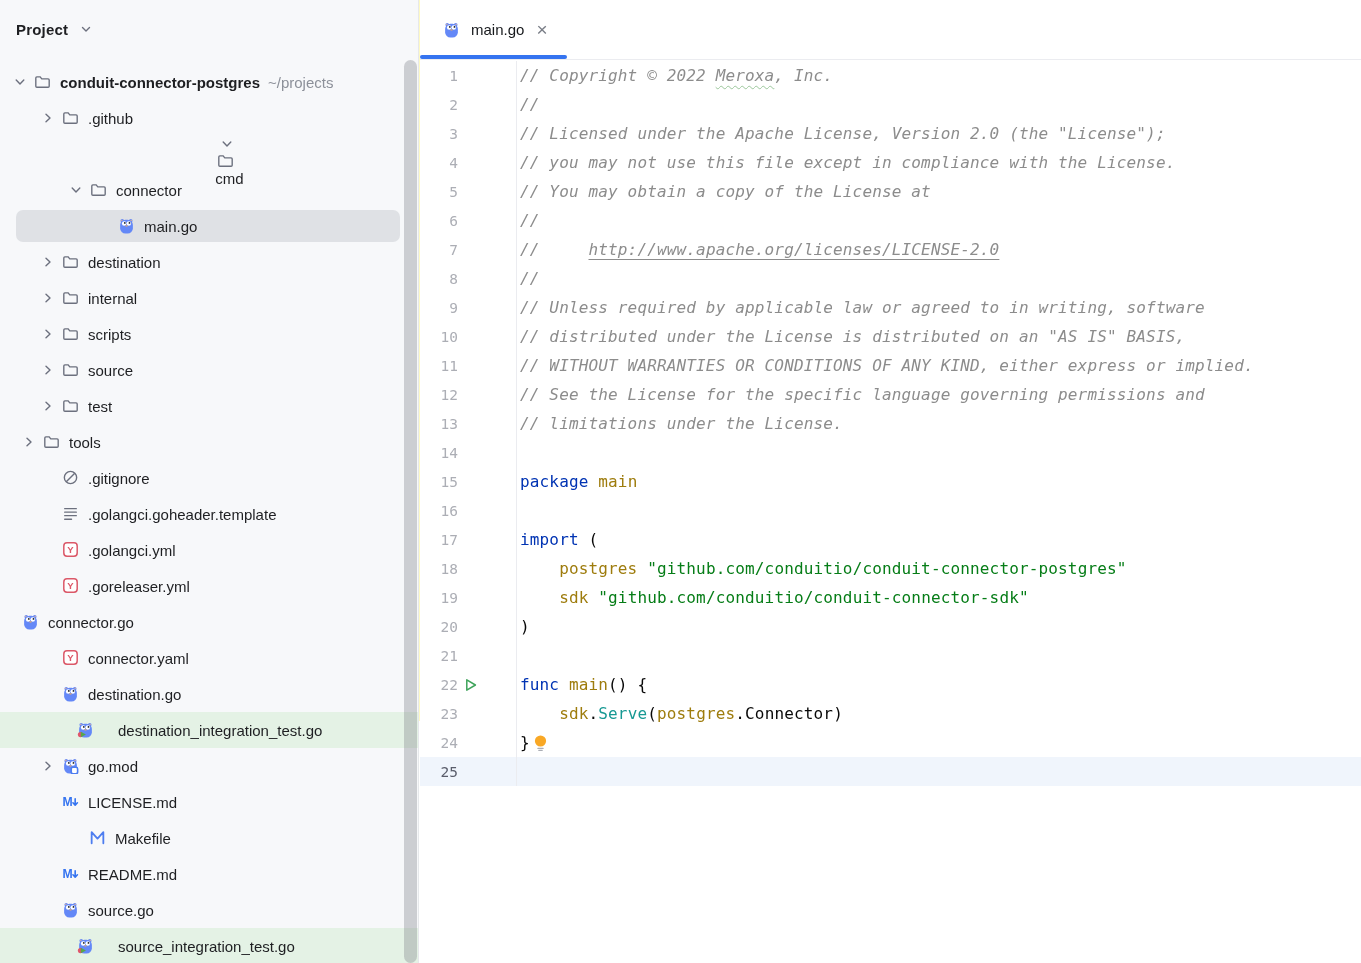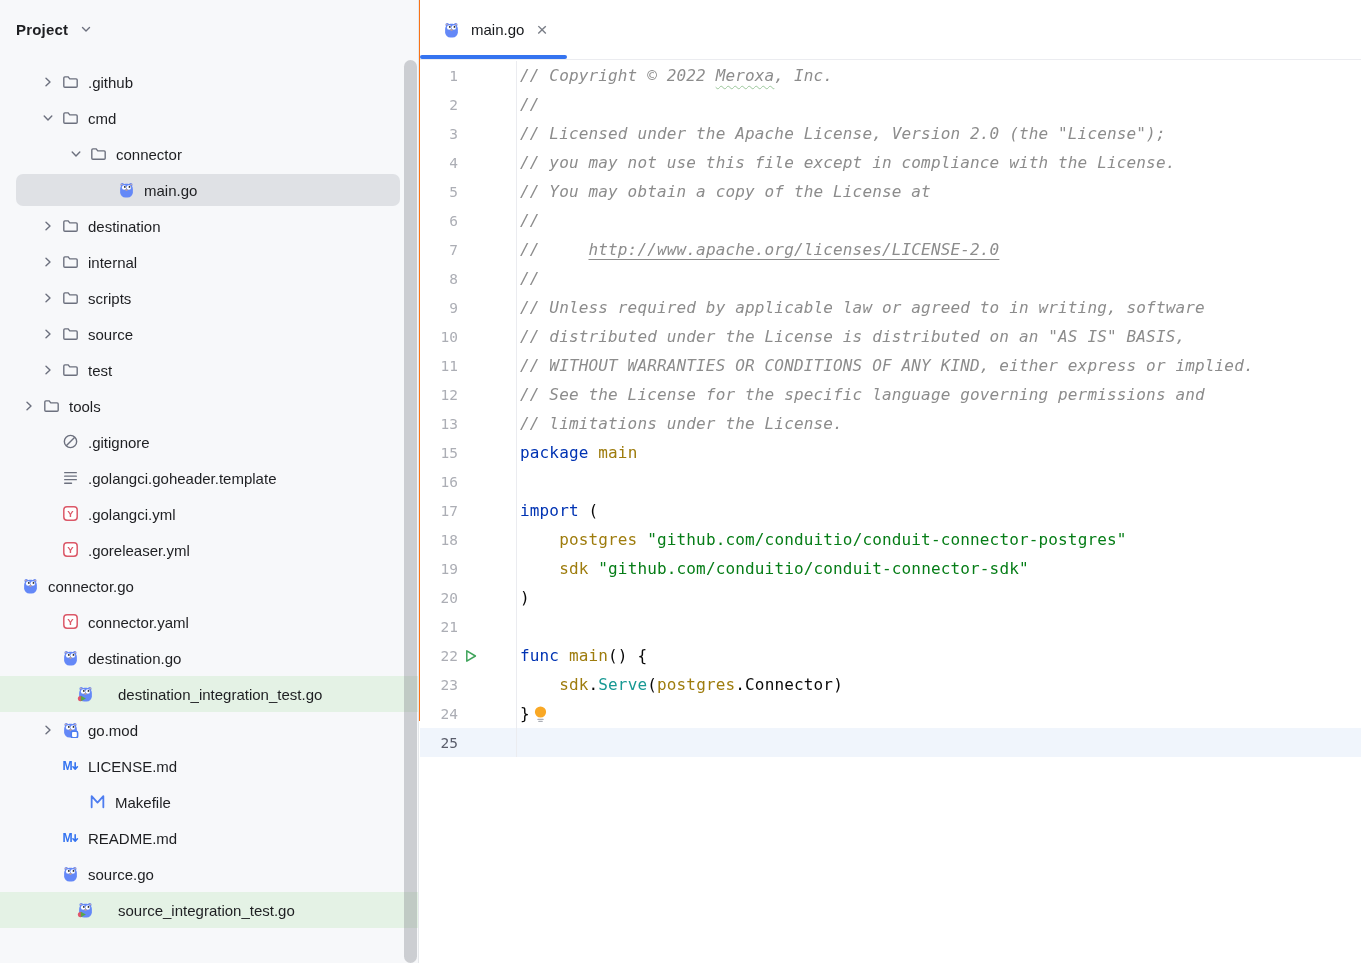--- a/index.html
+++ b/index.html
@@ -1,18 +1,18 @@
 <!DOCTYPE html>
 <html style="--accent: #3574F0; --panel-bg: #F7F8FA; --selected-row: #DFE1E5; --green-row: #E4F2E5; --caret-line: #F0F5FC; --comment: #8C8C8C; --keyword: #0033B3; --string: #067D17; --pkg: #9E7C0D; --method: #179993; --plain: #080808; --lnum: #ACAEB5; --lnum-cur: #5A5D6B;"><head>
 <meta charset="utf-8">
 <style>
   * { margin:0; padding:0; box-sizing:border-box; }
   html,body { width:1361px; height:963px; overflow:hidden; background:#fff;
               font-family:"Liberation Sans", sans-serif; }
-  .app { position:relative; width:1361px; height:721px; background:#f97316; }
+  .app { position:relative; width:1361px; height:721px; background:#fef9c3; }
 
   
   .panel { position:absolute; left:0; top:0; width:419px; height:963px;
            background:var(--panel-bg); border-right:1px solid #E6E8EB; overflow:hidden; }
   .panel-header { height:64px; display:flex; align-items:center; padding:0 0 6px 16px; }
   .panel-title { font-size:15px; font-weight:700; color:#1E1F22; letter-spacing:.2px; }
   .panel-header .hdr-chev { margin-left:10px; display:inline-flex; }
   .tree { position:absolute; left:0; top:64px; width:419px; }
   .tree-row { position:relative; height:36px; display:flex; align-items:center;
               white-space:nowrap; font-size:15px; color:#1E1F22; }
@@ -67,34 +67,48 @@
   <aside class="panel">
     <div class="panel-header">
       <span class="panel-title">Project</span>
       <span class="hdr-chev">
         <svg width="16" height="16" viewBox="0 0 16 16">
             <path d="M4.5 6.5 L8 10 L11.5 6.5" fill="none" stroke="#6C707E" stroke-width="1.4" stroke-linecap="round" stroke-linejoin="round"></path>
           </svg>
       </span>
     </div>
     <div class="tree" id="tree">
+        <div class="tree-row" style="padding-left: 12px;">
+          <span class="chev">
+            <svg width="16" height="16" viewBox="0 0 16 16">
+              <path d="M4.2 6 L8 10 L11.8 6" fill="none" stroke="#6C707E" stroke-width="1.4" stroke-linecap="round" stroke-linejoin="round"></path>
+            </svg>
+          </span>
+          <span class="ticon">
+            <svg width="17" height="17" viewBox="0 0 16 16">
+              <path d="M1.7 4.6 C1.7 4 2.1 3.6 2.7 3.6 H5.8 L7.3 5.5 H13.3 C13.9 5.5 14.3 5.9 14.3 6.5 V12.4 C14.3 13 13.9 13.4 13.3 13.4 H2.7 C2.1 13.4 1.7 13 1.7 12.4 Z" fill="none" stroke="#6C707E" stroke-width="1.3"></path>
+            </svg>
+          </span>
+          <span class="tlabel bold">conduit-connector-postgres</span>
+          <span class="thint">~/projects</span>
+        </div>
         <div class="tree-row" style="padding-left: 40px;">
           <span class="chev">
             <svg width="16" height="16" viewBox="0 0 16 16">
               <path d="M6 4.2 L10 8 L6 11.8" fill="none" stroke="#6C707E" stroke-width="1.4" stroke-linecap="round" stroke-linejoin="round"></path>
             </svg>
           </span>
           <span class="ticon">
             <svg width="17" height="17" viewBox="0 0 16 16">
               <path d="M1.7 4.6 C1.7 4 2.1 3.6 2.7 3.6 H5.8 L7.3 5.5 H13.3 C13.9 5.5 14.3 5.9 14.3 6.5 V12.4 C14.3 13 13.9 13.4 13.3 13.4 H2.7 C2.1 13.4 1.7 13 1.7 12.4 Z" fill="none" stroke="#6C707E" stroke-width="1.3"></path>
             </svg>
           </span>
           <span class="tlabel">.github</span>
         </div>
-        <div class="tree-row" style="padding-left: 40px;">
+        <div class="tree-row" style="padding-left: 40px; flex-direction: column;">
           <span class="chev">
             <svg width="16" height="16" viewBox="0 0 16 16">
               <path d="M4.2 6 L8 10 L11.8 6" fill="none" stroke="#6C707E" stroke-width="1.4" stroke-linecap="round" stroke-linejoin="round"></path>
             </svg>
           </span>
           <span class="ticon">
             <svg width="17" height="17" viewBox="0 0 16 16">
               <path d="M1.7 4.6 C1.7 4 2.1 3.6 2.7 3.6 H5.8 L7.3 5.5 H13.3 C13.9 5.5 14.3 5.9 14.3 6.5 V12.4 C14.3 13 13.9 13.4 13.3 13.4 H2.7 C2.1 13.4 1.7 13 1.7 12.4 Z" fill="none" stroke="#6C707E" stroke-width="1.3"></path>
             </svg>
           </span>
@@ -508,20 +522,26 @@
           <span class="src"><span class="tk-cm">// See the License for the specific language governing permissions and</span></span>
         </div>
         <div class="cl">
           <span class="gut">
             <span class="num">13</span>
           </span>
           <span class="src"><span class="tk-cm">// limitations under the License.</span></span>
         </div>
         <div class="cl">
           <span class="gut">
+            <span class="num">14</span>
+          </span>
+          <span class="src"></span>
+        </div>
+        <div class="cl">
+          <span class="gut">
             <span class="num">15</span>
           </span>
           <span class="src"><span class="tk-kw">package</span><span class="tk-pl"> </span><span class="tk-pkg">main</span></span>
         </div>
         <div class="cl">
           <span class="gut">
             <span class="num">16</span>
           </span>
           <span class="src"></span>
         </div>

